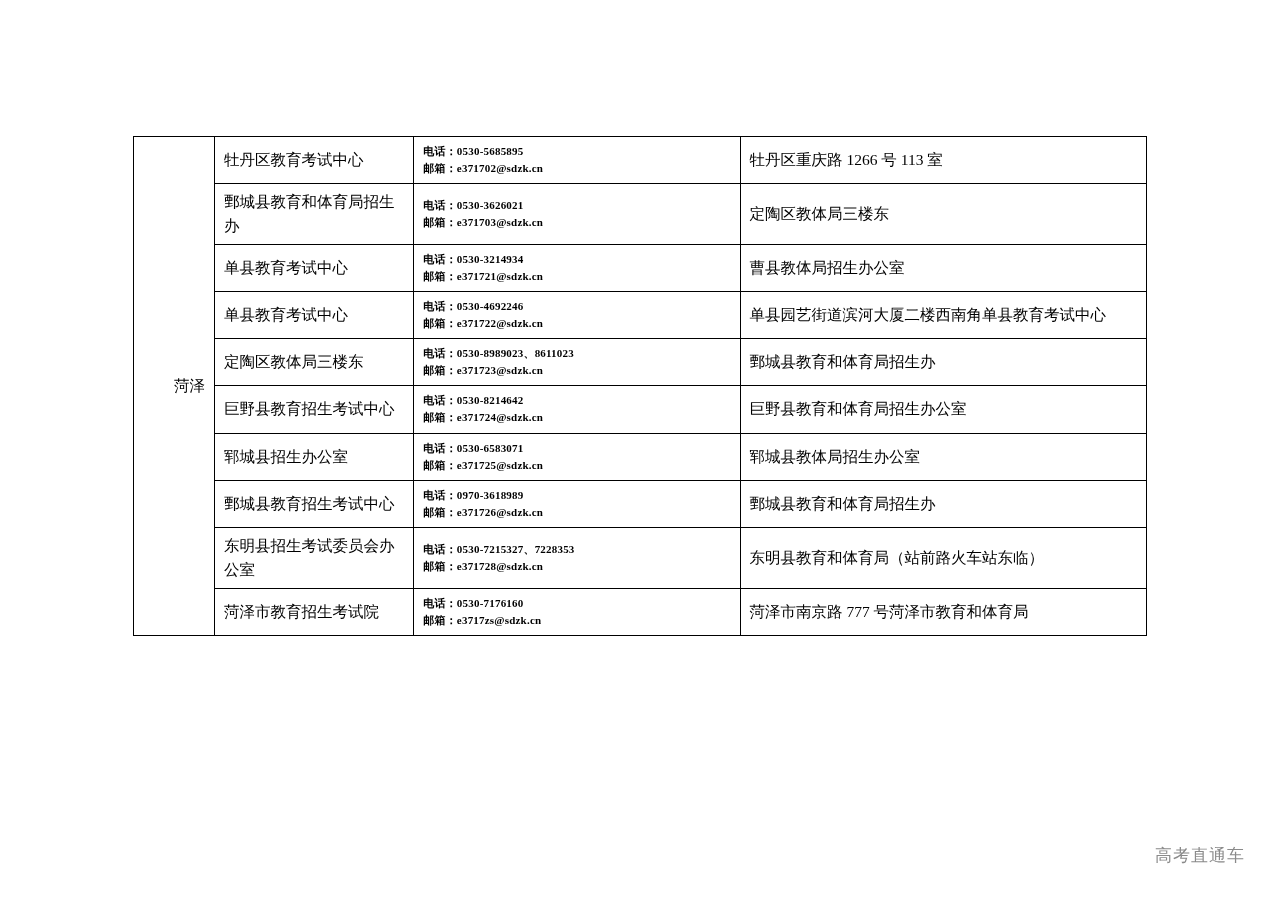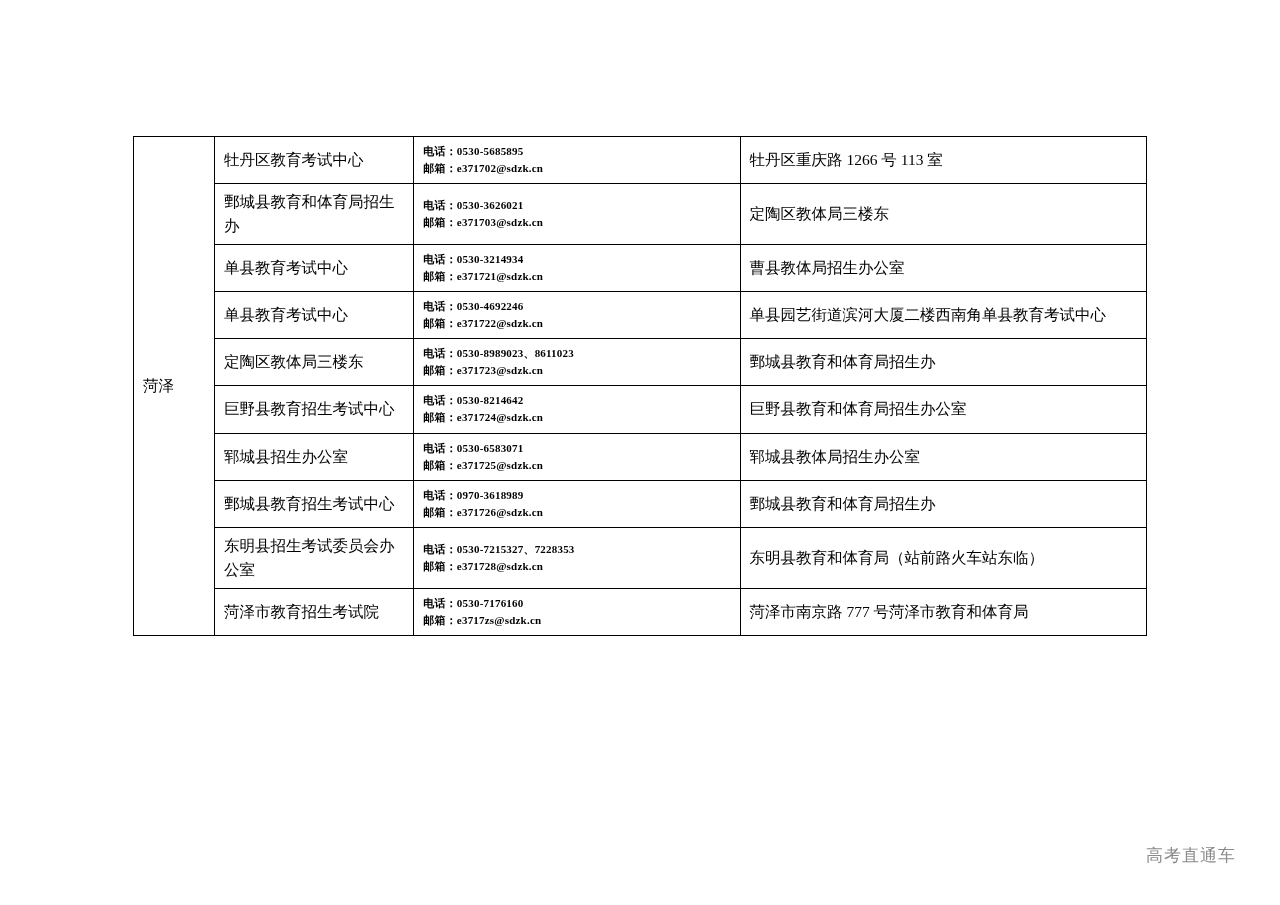--- a/index.html
+++ b/index.html
@@ -49,38 +49,38 @@
     width: 199px;
   }
   .col-contact {
     width: 326px;
   }
   .col-address {
     width: 406px;
   }
 
   .region-cell {
-    text-align: left;
+    text-align: right;
     font-size: 15.5px;
   }
 
   .contact-line {
     white-space: nowrap;
     font-size: 11px;
     font-weight: bold;
   }
 
   .ascii {
     font-family: "Liberation Serif", "DejaVu Serif", serif;
     letter-spacing: 0.2px;
   }
 
   .watermark {
     position: absolute;
-    right: 44px;
+    right: 35px;
     bottom: 38px;
     font-size: 17px;
     color: #8a8a8a;
     font-family: "Liberation Sans", sans-serif;
     letter-spacing: 1px;
   }
 </style>
 </head>
 <body>
 

